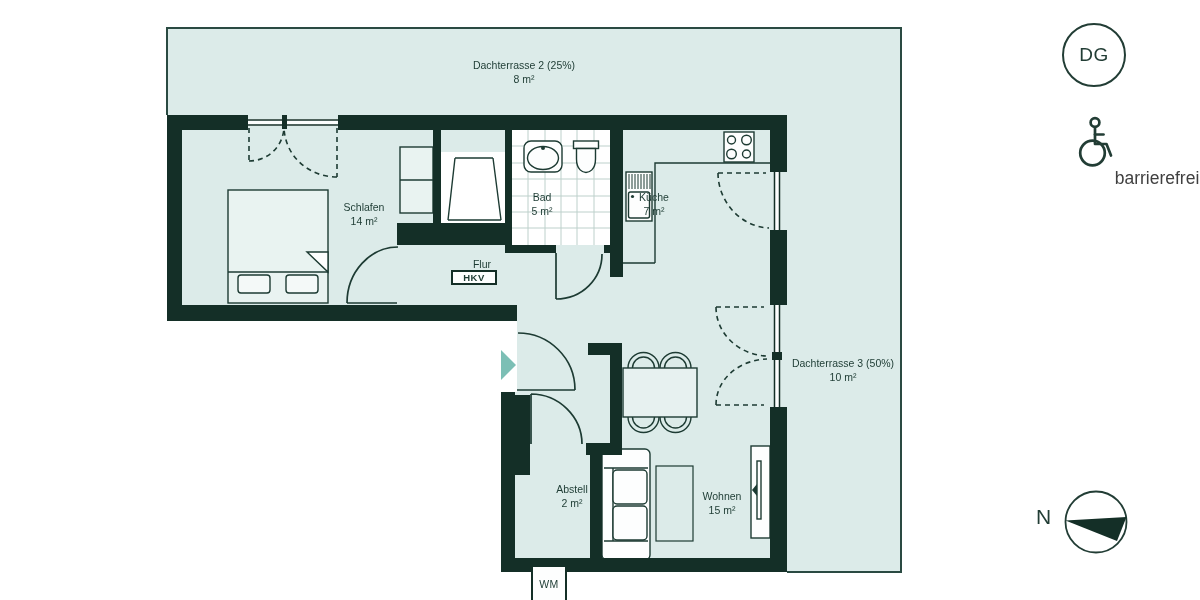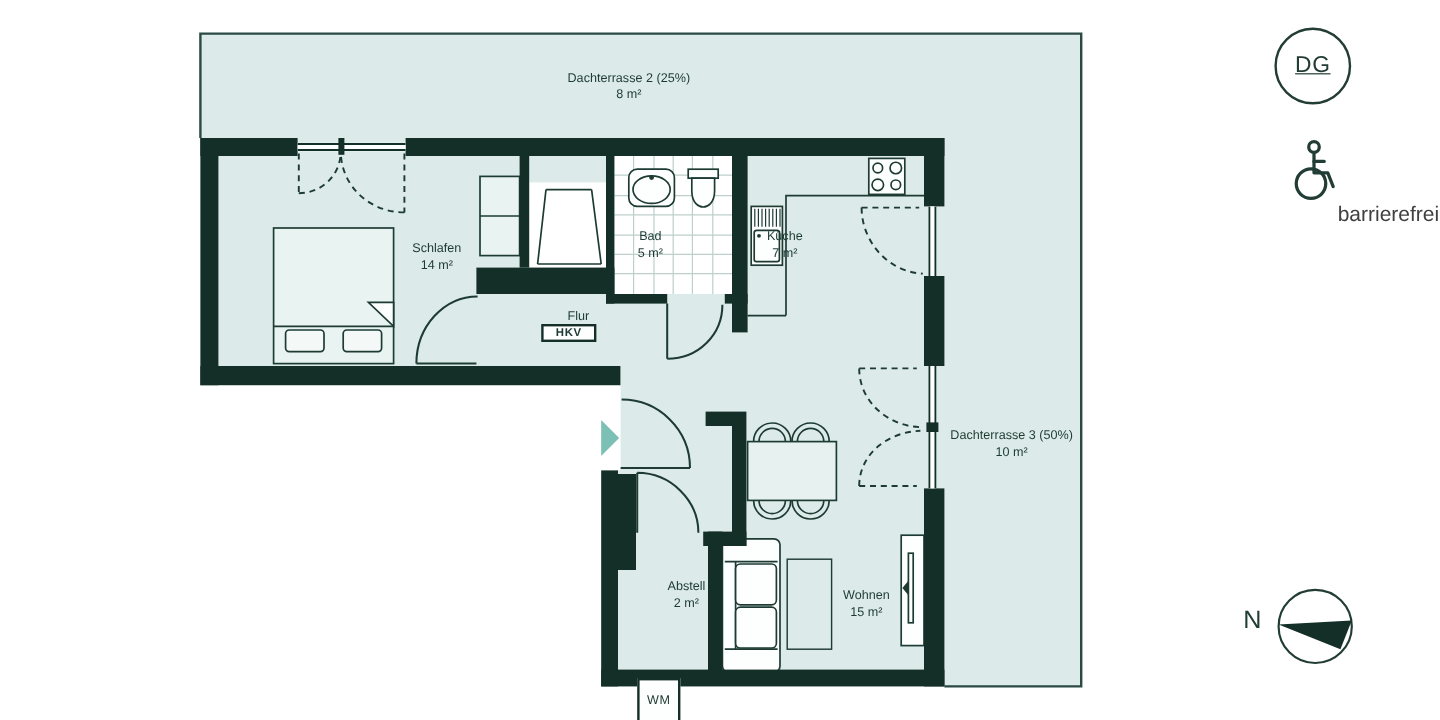--- a/index.html
+++ b/index.html
@@ -8,21 +8,21 @@
   .plan-svg{position:absolute;left:0;top:0;}
   .room-label{position:absolute;transform:translateX(-50%);text-align:center;
               font:500 10.5px/13.5px "Liberation Sans",sans-serif;color:#1d3b33;white-space:nowrap;}
   .fixture-box{position:absolute;box-sizing:border-box;background:#fdfefe;border:2px solid #142f27;
                color:#1d3b33;display:flex;align-items:center;justify-content:center;
                font:600 9.5px "Liberation Sans",sans-serif;letter-spacing:0.5px;margin-top:44px;}
   .fixture-box.wm{font:500 10.5px "Liberation Sans",sans-serif;}
   .floor-badge{position:absolute;left:1062px;top:23px;width:64px;height:64px;border-radius:50%;
                border:2px solid #223d35;box-sizing:border-box;display:flex;align-items:center;
                justify-content:center;font:400 19px "Liberation Sans",sans-serif;color:#223d35;
-               letter-spacing:0.5px;text-decoration:underline;}
+               letter-spacing:0.5px;}
   .wheelchair{position:absolute;left:1072px;top:116px;}
   .accessibility-label{position:absolute;left:1157px;top:168px;transform:translateX(-50%);
                font:400 17.5px "Liberation Sans",sans-serif;color:#404040;white-space:nowrap;}
   .compass{position:absolute;left:1056px;top:483px;}
   .compass-n{position:absolute;left:1036px;top:505px;font:400 21px "Liberation Sans",sans-serif;
              color:#223d35;}
 </style>
 </head>
 <body>
 

